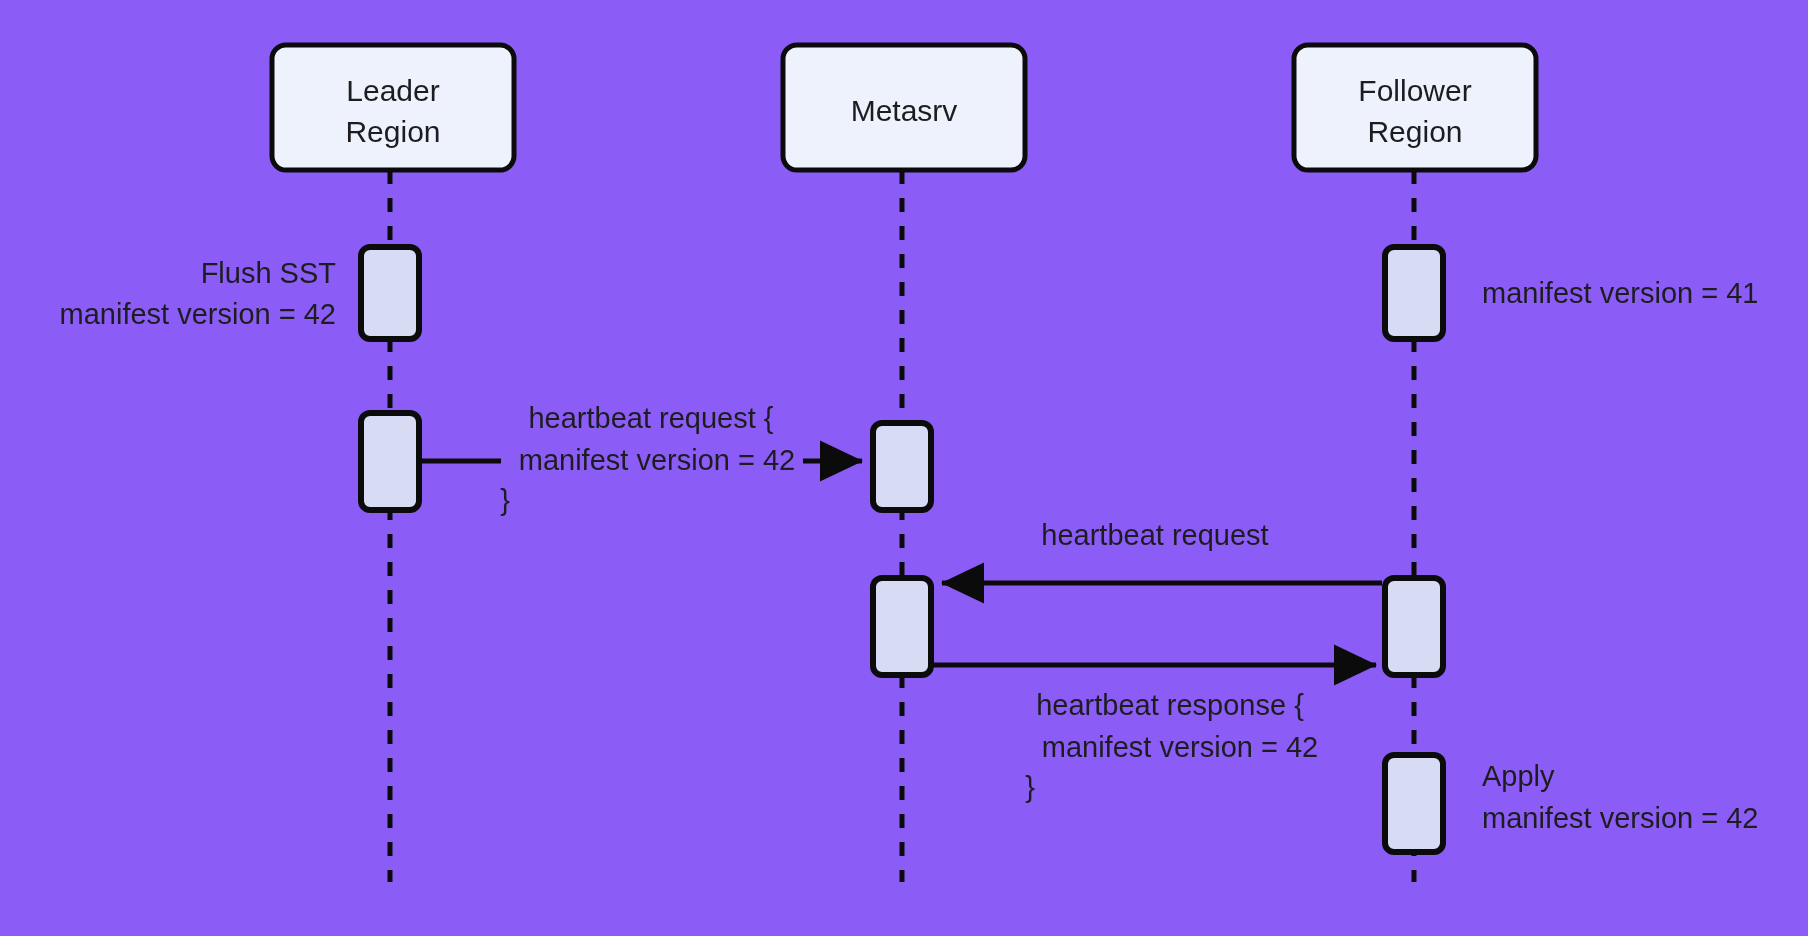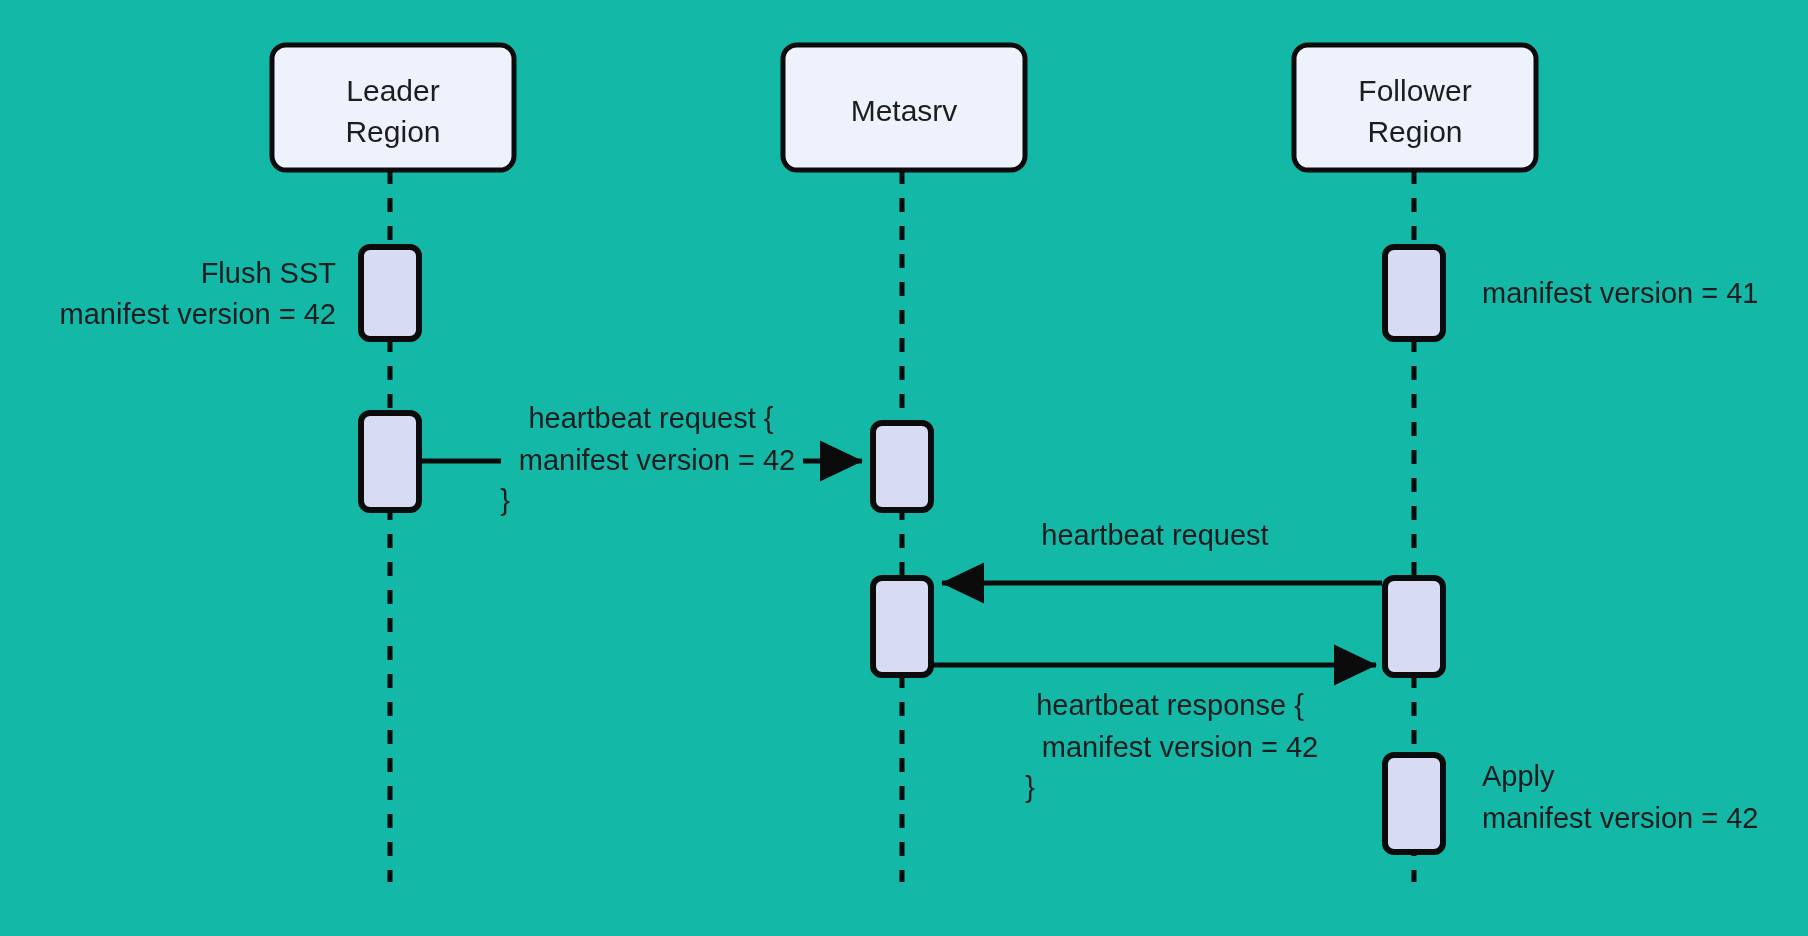--- a/index.html
+++ b/index.html
@@ -11,21 +11,21 @@
   body {
     font-family: "Liberation Sans", "DejaVu Sans", sans-serif;
     width: 1808px;
     height: 936px;
     overflow: hidden;
   }
   #diagram-root {
     position: relative;
     width: 1808px;
     height: 936px;
-    background: #14b8a6;
+    background: #8b5cf6;
   }
   svg#seq-svg {
     position: absolute;
     left: 0;
     top: 0;
     width: 1808px;
     height: 936px;
     display: block;
   }
   .participant-box-rect {

